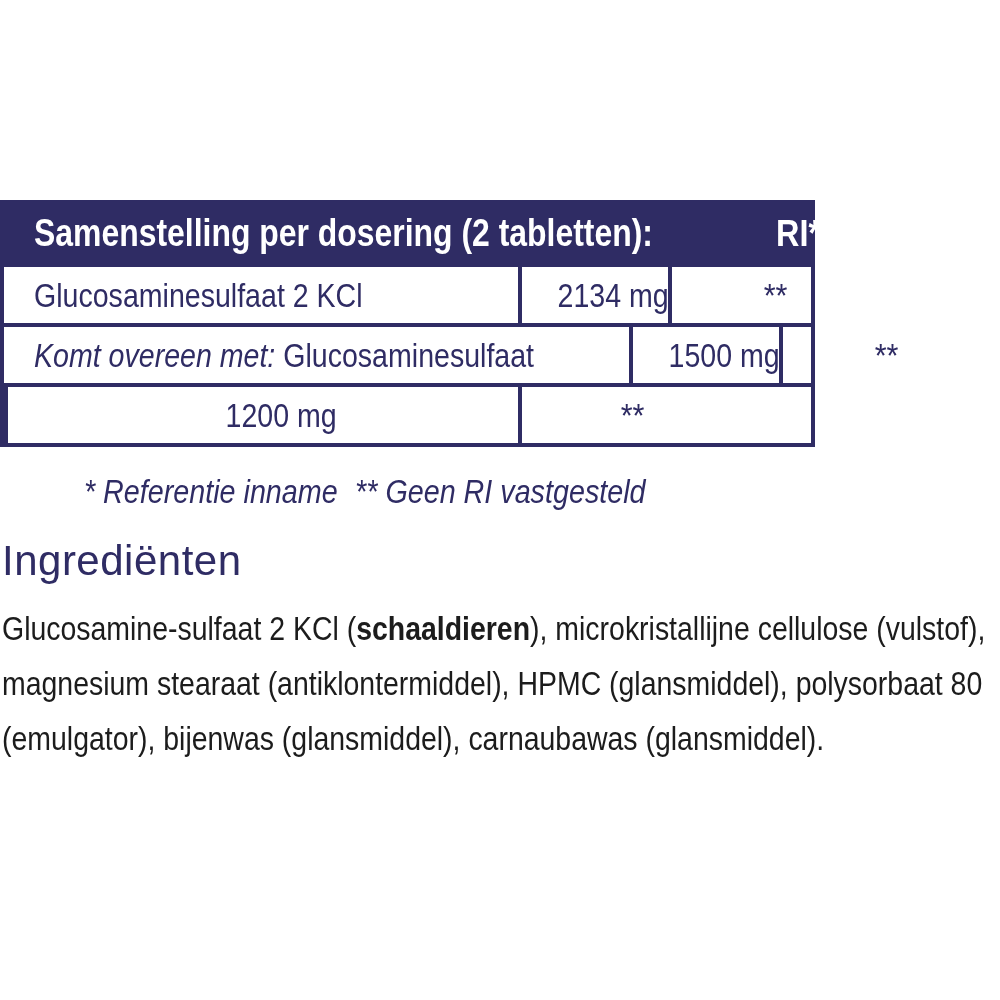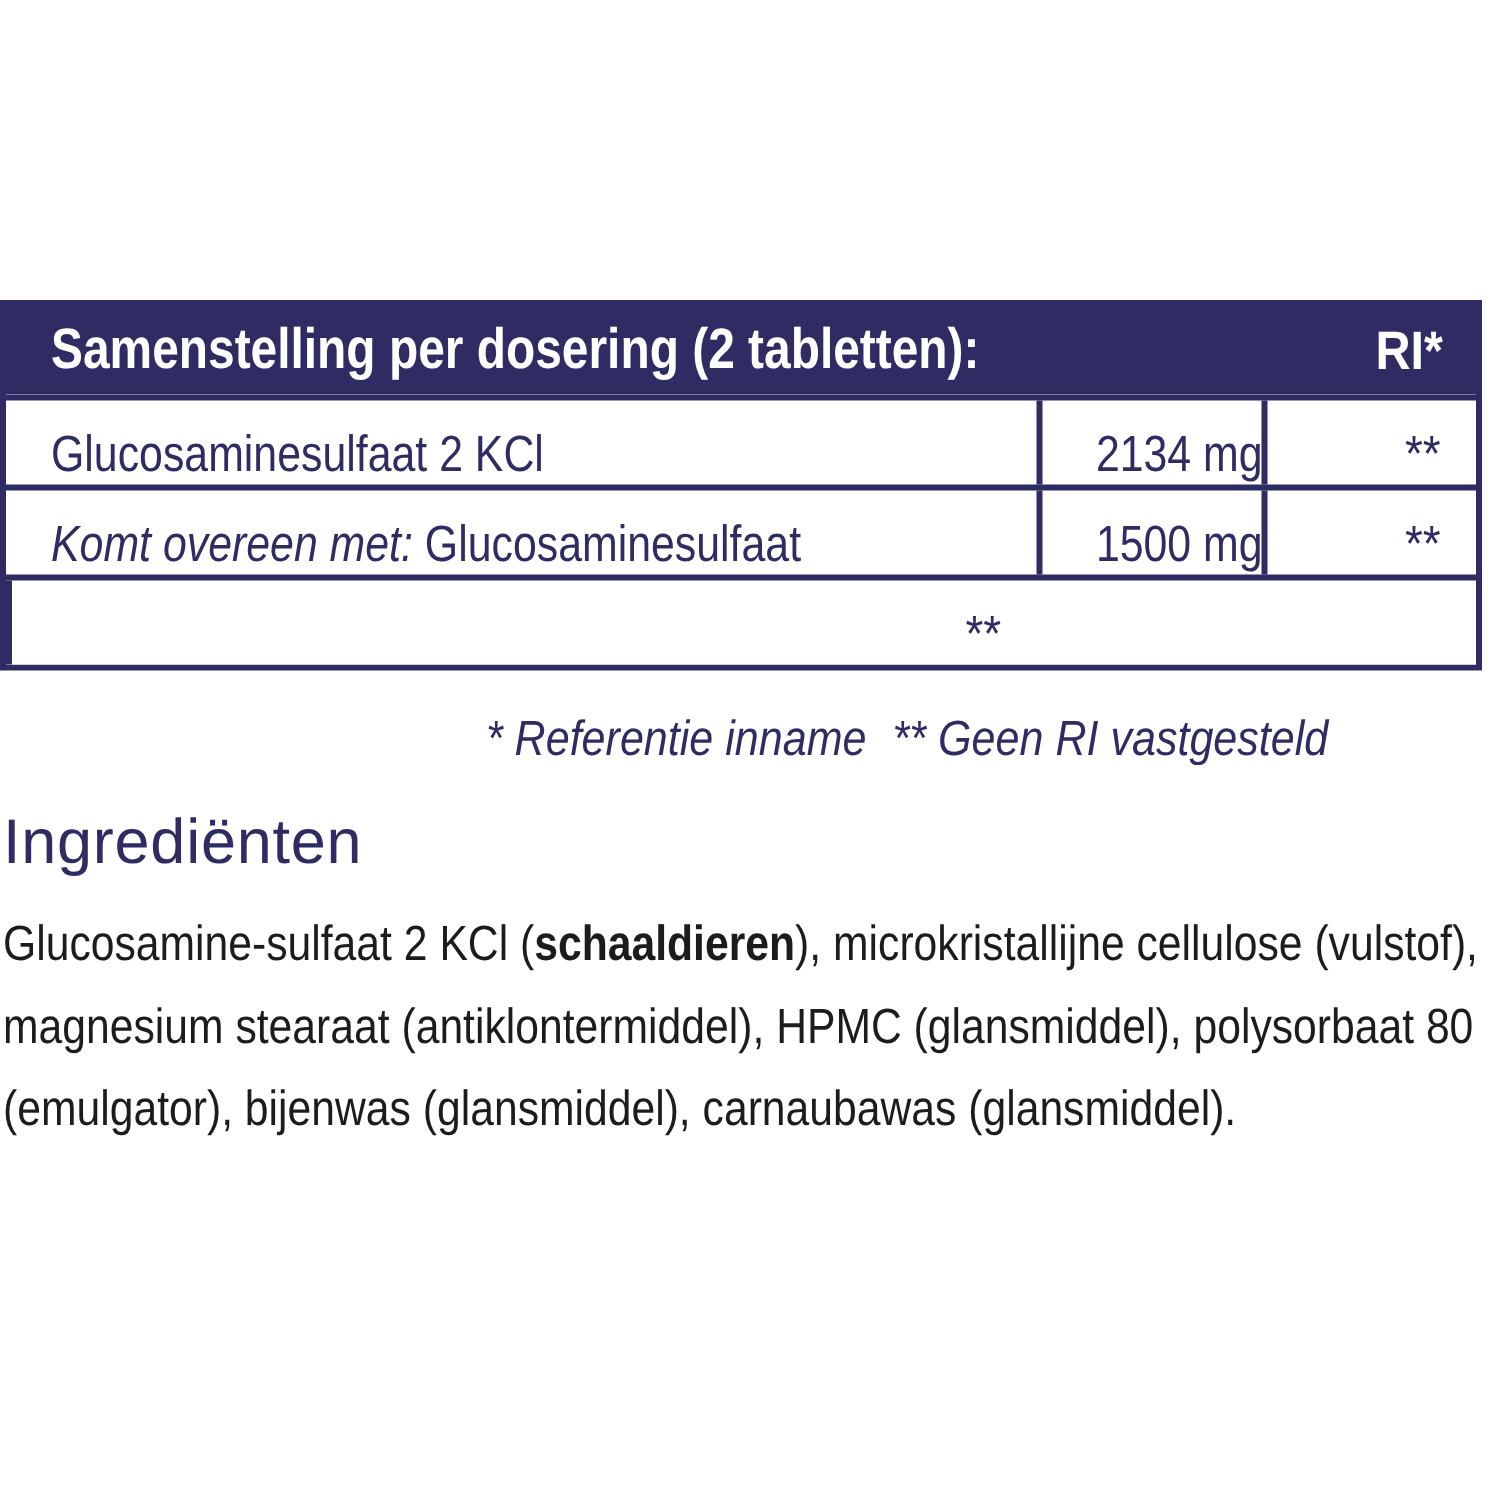--- a/index.html
+++ b/index.html
@@ -13,21 +13,21 @@
   }
   .page {
     position: relative;
     width: 1000px;
     height: 1000px;
     background: #ffffff;
   }
   
   .comp-table {
     margin-top: 200px;
-    width: 988px;
+    width: 815px;
     box-sizing: border-box;
     border: 4px solid #2f2c64;
   }
   .comp-header {
     background: #2f2c64;
     color: #ffffff;
     height: 59px;
     display: flex;
     align-items: center;
     justify-content: space-between;
@@ -51,37 +51,37 @@
   .comp-row {
     display: grid;
     grid-template-columns: 1fr 150px 143px;
     border-top: 4px solid #2f2c64;
     background: #ffffff;
     color: #2f2c64;
     height: 56px;
   }
   .comp-row .c {
     display: flex;
-    align-items: flex-end;
+    align-items: center;
     font-size: 34px;
     overflow: visible;
     white-space: nowrap;
   }
   .comp-row .c1 { padding-left: 30px; justify-content: flex-start; }
   .comp-row .c2 { border-left: 4px solid #2f2c64; justify-content: center; padding-left: 36px; }
   .comp-row .c3 { border-left: 4px solid #2f2c64; justify-content: flex-end; padding-right: 24px; }
   .scale-left   { display: inline-block; transform: scaleX(0.84); transform-origin: left center; white-space: nowrap; }
   .scale-center { display: inline-block; transform: scaleX(0.84); transform-origin: center center; white-space: nowrap; }
   .scale-right  { display: inline-block; transform: scaleX(0.9); transform-origin: right center; white-space: nowrap; }
   .prefix-italic { font-style: italic; }
   
   .footnote {
     margin-top: 26px;
     width: 896px;
-    text-align: right;
+    text-align: left;
     padding-right: 10px;
     box-sizing: border-box;
     color: #2f2c64;
     font-style: italic;
     font-size: 33px;
     white-space: nowrap;
   }
   .footnote .inner {
     display: inline-block;
     transform: scaleX(0.87);
@@ -137,20 +137,23 @@
       </div>
       <div class="c c2">
         <span class="scale-center">1500 mg</span>
       </div>
       <div class="c c3">
         <span class="scale-right">**</span>
       </div>
     </div>
 
     <div class="comp-row">
+      <div class="c c2">
+        <span class="scale-center">1200 mg</span>
+      </div>
       <div class="c c3">
         <span class="scale-right">**</span>
       </div>
     </div>
 
   </div>
 
   <div class="footnote">
     <span class="inner">
       <span>* Referentie inname</span><span class="gap">** Geen RI vastgesteld</span>

